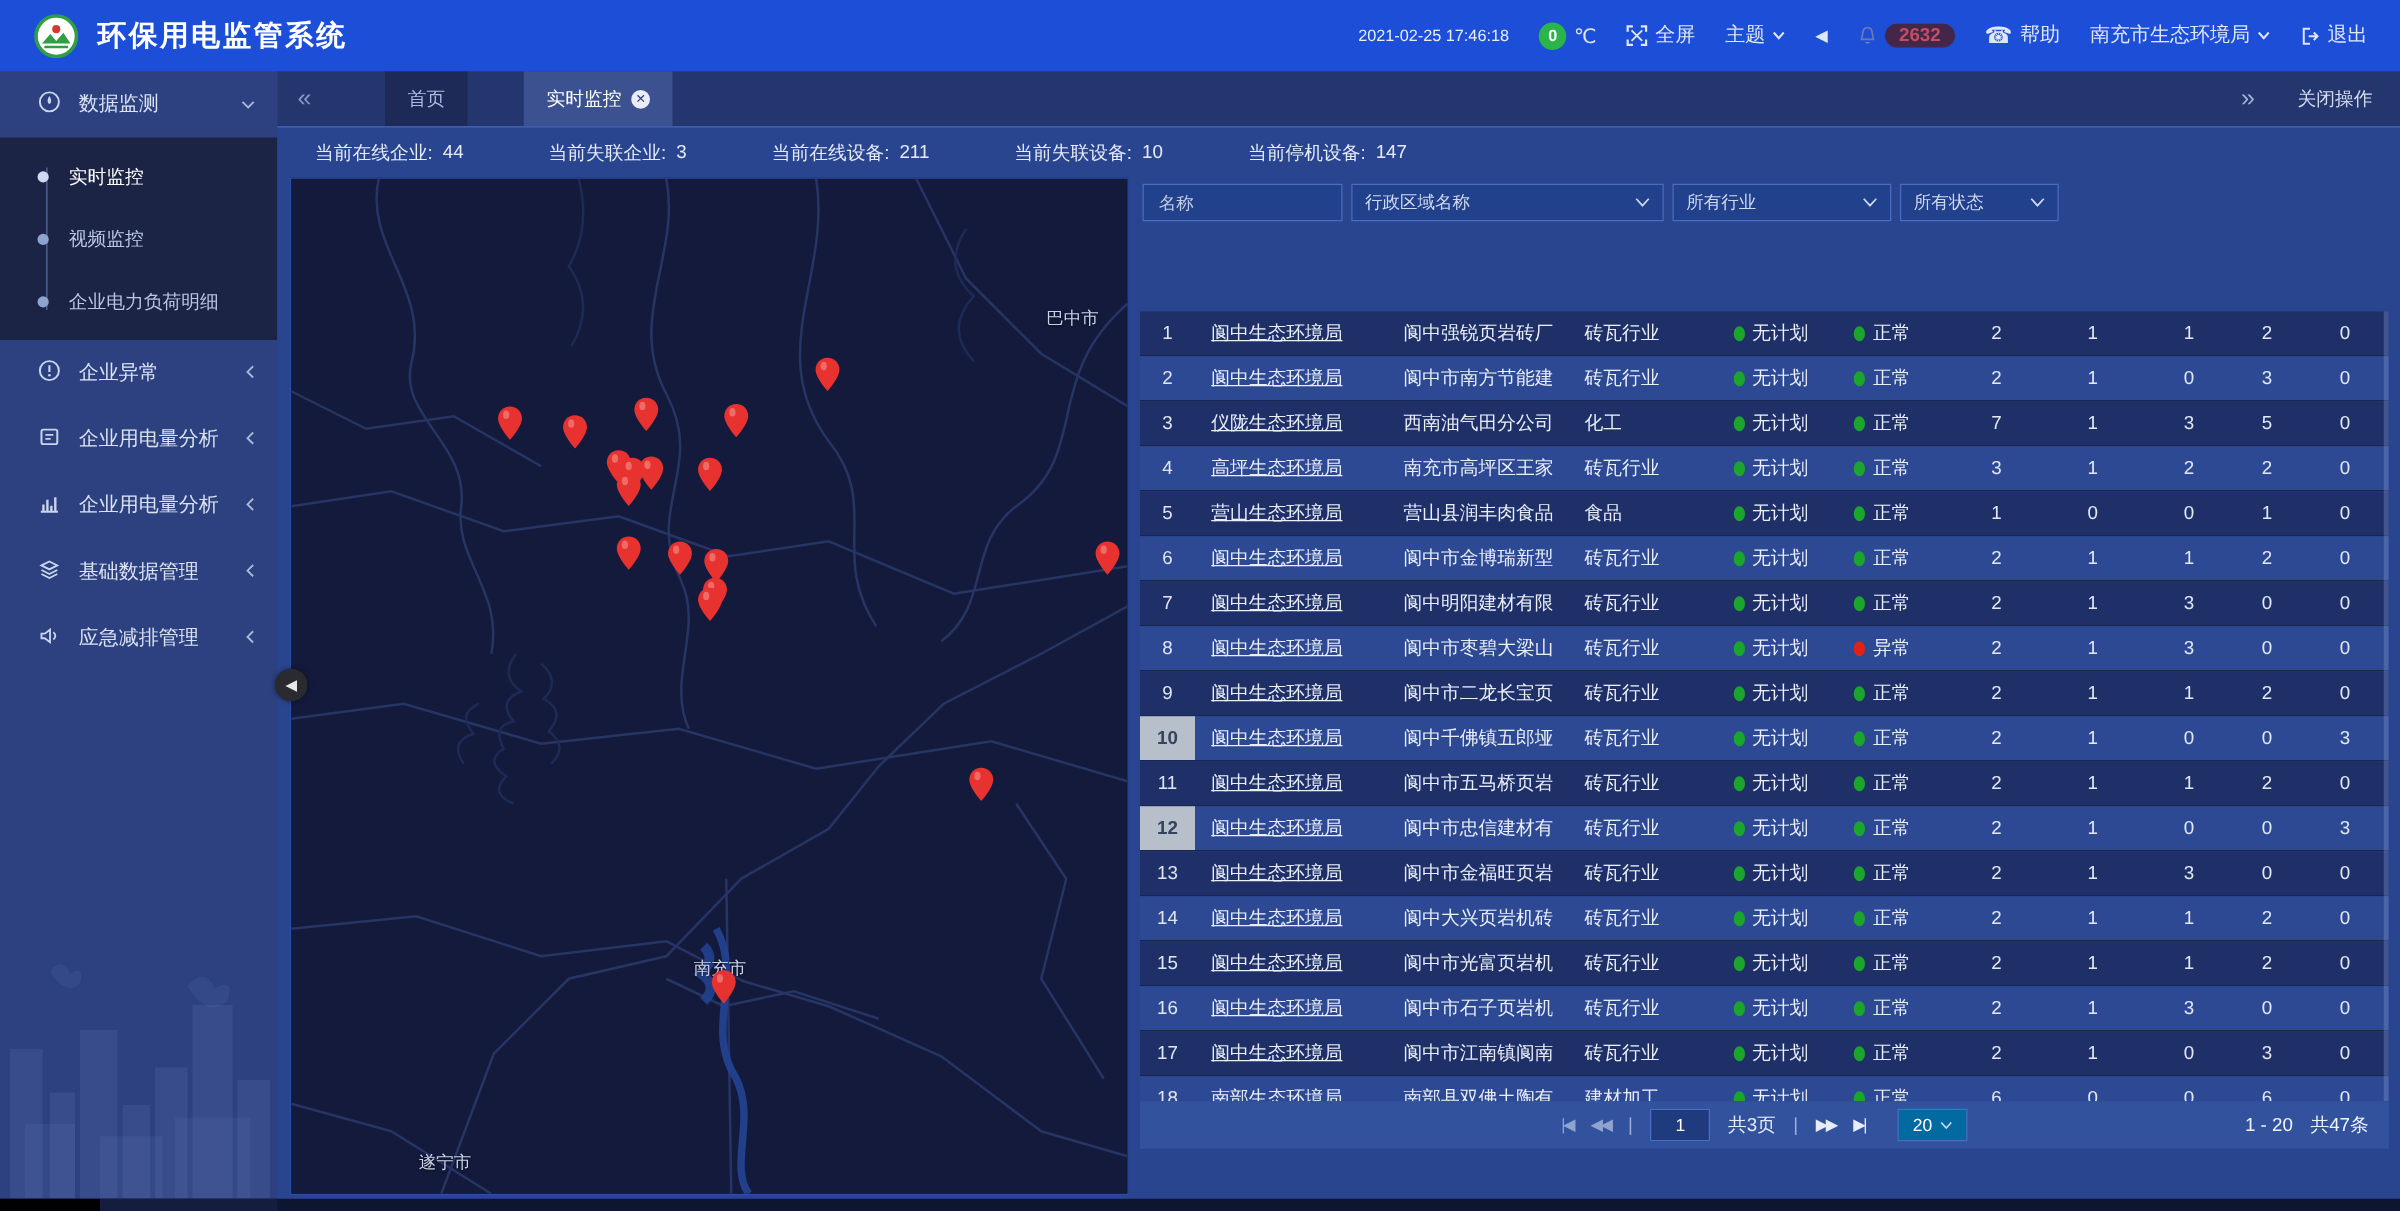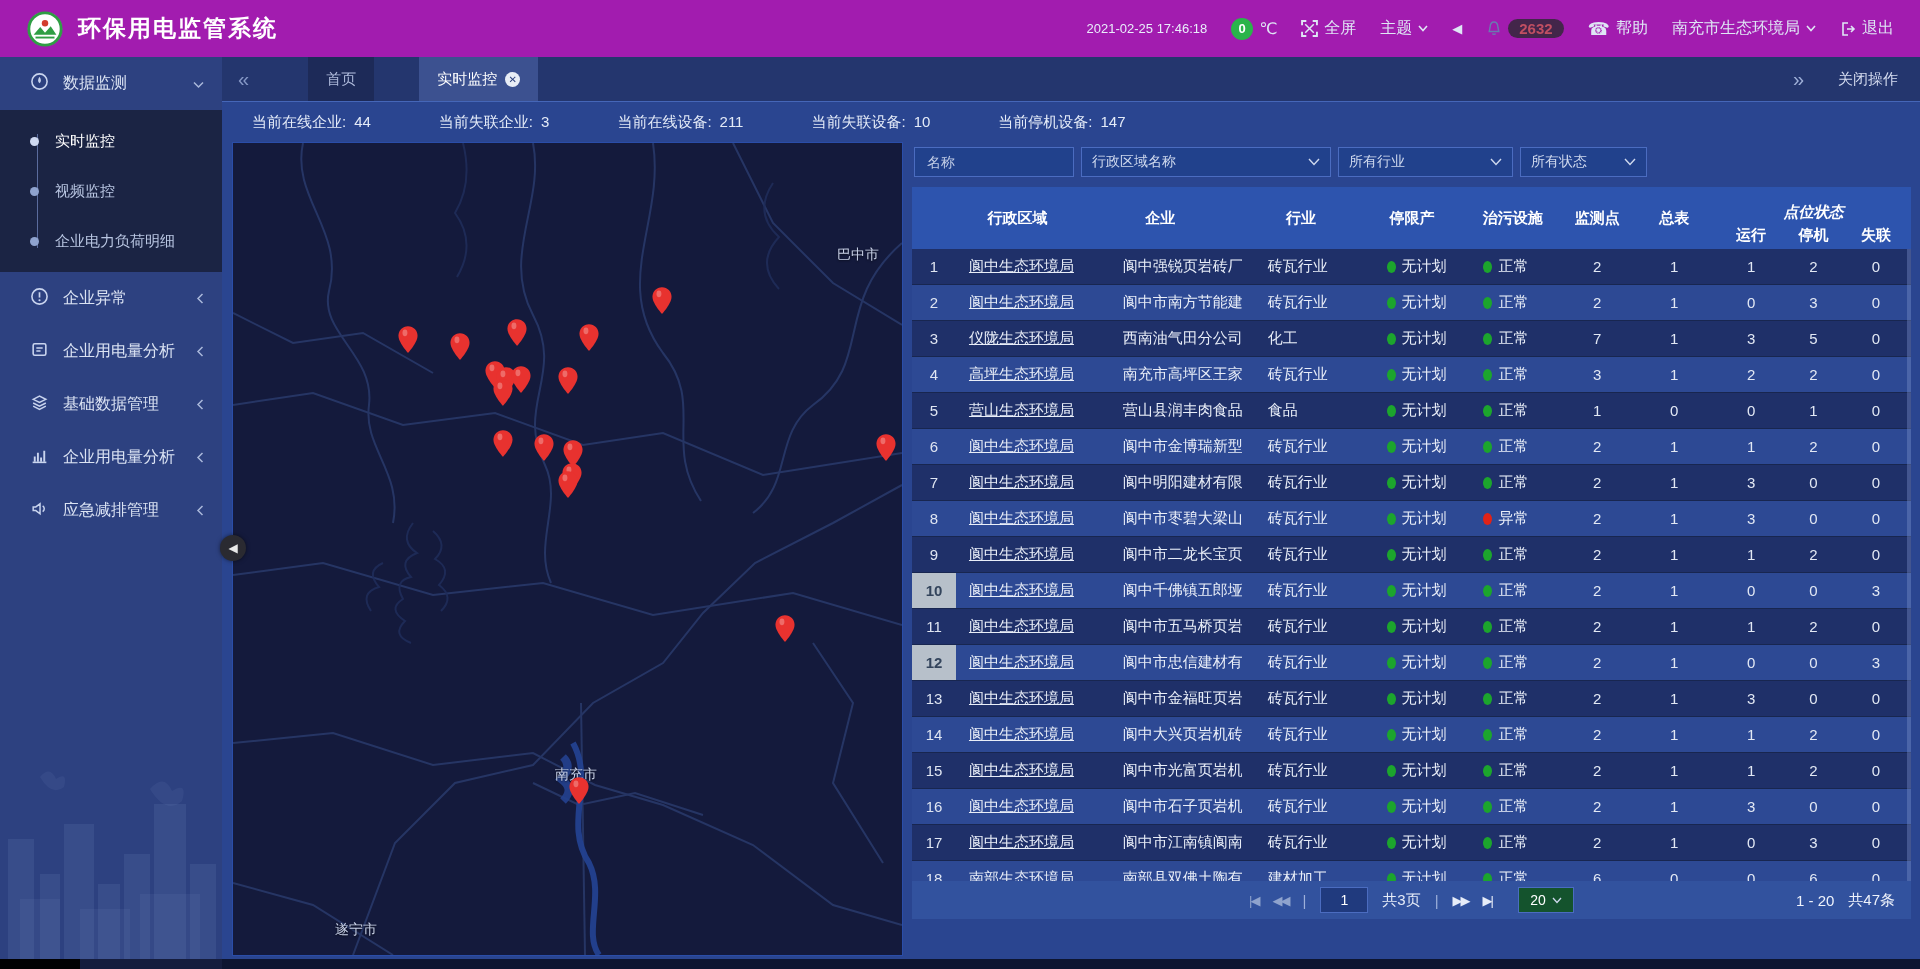--- a/index.html
+++ b/index.html
@@ -1,19 +1,19 @@
 <!DOCTYPE html>
 <html><head>
 <meta charset="utf-8">
 <style>
   html,body{margin:0;padding:0;background:#0d1530;}
   .app{position:relative;width:1920px;height:969px;overflow:hidden;
        font-family:"Liberation Sans","DejaVu Sans",sans-serif;background:#2a4590;color:#e8eef8;}
   
-  .header{position:absolute;top:0;left:0;right:0;height:57px;background:#a21caf;
+  .header{position:absolute;top:0;left:0;right:0;height:57px;background:#1d4ed8;
           display:flex;align-items:center;padding:0 26px;box-sizing:border-box;z-index:9;}
   .logo{width:38px;height:38px;margin-right:14px;flex:0 0 auto;}
   .app-title{font-size:23px;font-weight:bold;letter-spacing:2px;color:#fff;}
   .hright{margin-left:auto;display:flex;align-items:center;gap:24px;font-size:16px;color:#dfe6f5;}
   .hitem{display:flex;align-items:center;gap:6px;cursor:pointer;white-space:nowrap;}
   .datetime{font-size:13px;color:#e9eefb;}
   .temp-badge{width:22px;height:22px;border-radius:50%;background:#2ab44a;color:#fff;font-size:13px;
               display:flex;align-items:center;justify-content:center;font-weight:bold;}
   .notif-pill{background:#43264a;color:#c04f62;font-weight:bold;padding:1px 11px;border-radius:10px;font-size:15px;}
   .caret-svg{display:inline-block;vertical-align:middle;}
@@ -87,21 +87,21 @@
   .sdot.red{background:#e02318;}
   .scrollhint{position:absolute;right:0;top:0;width:4px;height:100%;background:#7d93cc;opacity:.38;}
   
   .pager{position:absolute;top:739px;left:0;right:0;height:38px;background:#32529e;
          display:flex;align-items:center;justify-content:center;gap:14px;font-size:15px;color:#e6ecf8;}
   .pbtn{cursor:pointer;letter-spacing:-2px;font-size:13px;}
   .pbtn.disabled{color:#8fa3cd;cursor:default;}
   .pdiv{color:#9db0da;}
   .pagebox{width:46px;height:24px;background:#203a7e;border:1px solid #4b6cc0;color:#fff;
            display:flex;align-items:center;justify-content:center;font-size:14px;}
-  .sizebox{width:54px;height:24px;background:#14532d;border:1px solid #4b6cc0;color:#fff;
+  .sizebox{width:54px;height:24px;background:#0369a1;border:1px solid #4b6cc0;color:#fff;
            display:flex;align-items:center;justify-content:center;gap:6px;font-size:14px;cursor:pointer;margin-left:12px;}
   .pager-range{position:absolute;right:16px;top:0;height:38px;display:flex;align-items:center;gap:14px;color:#eef2fb;}
   
   .footer{position:absolute;left:0;right:0;bottom:0;height:10px;background:#0d1531;z-index:8;}
   .footer .f-black{position:absolute;left:0;top:0;bottom:0;width:80px;background:#010103;}
   .footer .f-side{position:absolute;left:80px;top:0;bottom:0;width:142px;background:#151d3e;}
 </style>
 </head>
 <body>
 
@@ -207,36 +207,36 @@
           <span class="mi-icon"><svg width="19" height="19" viewBox="0 0 18 18">
               <rect x="3" y="3.5" width="12" height="11" rx="1.5" fill="none" stroke="#c9d4ee" stroke-width="1.5"></rect>
               <path d="M6,7.5 H12 M6,10.5 H10" stroke="#c9d4ee" stroke-width="1.4"></path>
             </svg></span>
           <span class="mi-label">企业用电量分析</span>
           <span class="mi-chev"><svg width="8" height="11" viewBox="0 0 8 11">
               <path d="M6.5,1 L2,5.5 L6.5,10" fill="none" stroke="#aab8da" stroke-width="1.5"></path>
             </svg></span>
         </div>
         <div class="menu-item">
+          <span class="mi-icon"><svg width="19" height="19" viewBox="0 0 18 18">
+              <path d="M2.5,15.5 H15.5" stroke="#c9d4ee" stroke-width="1.5"></path>
+              <path d="M4.5,15 V10 M7.5,15 V6.5 M10.5,15 V11 M13.5,15 V4.5" stroke="#c9d4ee" stroke-width="1.8"></path>
+            </svg></span>
+          <span class="mi-label">企业用电量分析</span>
+          <span class="mi-chev"><svg width="8" height="11" viewBox="0 0 8 11">
+              <path d="M6.5,1 L2,5.5 L6.5,10" fill="none" stroke="#aab8da" stroke-width="1.5"></path>
+            </svg></span>
+        </div>
+        <div class="menu-item">
           <span class="mi-icon"><svg width="19" height="19" viewBox="0 0 18 18" fill="none" stroke="#c9d4ee" stroke-width="1.4">
               <path d="M3,6 L9,3 L15,6 L9,9 Z"></path>
               <path d="M3,9.5 L9,12.5 L15,9.5"></path>
               <path d="M3,12.5 L9,15.5 L15,12.5"></path>
             </svg></span>
           <span class="mi-label">基础数据管理</span>
-          <span class="mi-chev"><svg width="8" height="11" viewBox="0 0 8 11">
-              <path d="M6.5,1 L2,5.5 L6.5,10" fill="none" stroke="#aab8da" stroke-width="1.5"></path>
-            </svg></span>
-        </div>
-        <div class="menu-item">
-          <span class="mi-icon"><svg width="19" height="19" viewBox="0 0 18 18">
-              <path d="M2.5,15.5 H15.5" stroke="#c9d4ee" stroke-width="1.5"></path>
-              <path d="M4.5,15 V10 M7.5,15 V6.5 M10.5,15 V11 M13.5,15 V4.5" stroke="#c9d4ee" stroke-width="1.8"></path>
-            </svg></span>
-          <span class="mi-label">企业用电量分析</span>
           <span class="mi-chev"><svg width="8" height="11" viewBox="0 0 8 11">
               <path d="M6.5,1 L2,5.5 L6.5,10" fill="none" stroke="#aab8da" stroke-width="1.5"></path>
             </svg></span>
         </div>
         <div class="menu-item">
           <span class="mi-icon"><svg width="19" height="19" viewBox="0 0 18 18">
               <path d="M3,7.5 V11 H5.5 L9.5,14 V4.5 L5.5,7.5 Z" fill="none" stroke="#c9d4ee" stroke-width="1.4"></path>
               <path d="M12,6.5 C14,8 14,10.5 12,12" fill="none" stroke="#c9d4ee" stroke-width="1.4"></path>
             </svg></span>
           <span class="mi-label">应急减排管理</span>
@@ -439,34 +439,20 @@
           </svg>
         </div>
         <div class="fbox" style="width:127px;">
           <span>所有状态</span>
           <svg width="12" height="8" viewBox="0 0 12 8">
             <path d="M1,1 L6,6.5 L11,1" fill="none" stroke="#cfd9ee" stroke-width="1.4"></path>
           </svg>
         </div>
       </div>
 
-      <div class="thead tgrid">
-        <div class="hc"></div>
-        <div class="hc">行政区域</div>
-        <div class="hc">企业</div>
-        <div class="hc">行业</div>
-        <div class="hc">停限产</div>
-        <div class="hc">治污设施</div>
-        <div class="hc">监测点</div>
-        <div class="hc">总表</div>
-        <div class="group">点位状态</div>
-        <div class="subc" style="grid-column:9;">运行</div>
-        <div class="subc" style="grid-column:10;">停机</div>
-        <div class="subc" style="grid-column:11;">失联</div>
-      </div>
 
       <div class="rows" id="rows">
         <div class="scrollhint"></div>
       <div class="trow tgrid odd">
             <div class="numcell">1</div>
             <div class="cell c-region">阆中生态环境局</div>
             <div class="cell c-company">阆中强锐页岩砖厂</div>
             <div class="cell c-industry">砖瓦行业</div>
             <div class="cell c-plan">
               <span class="sdot green"></span>

